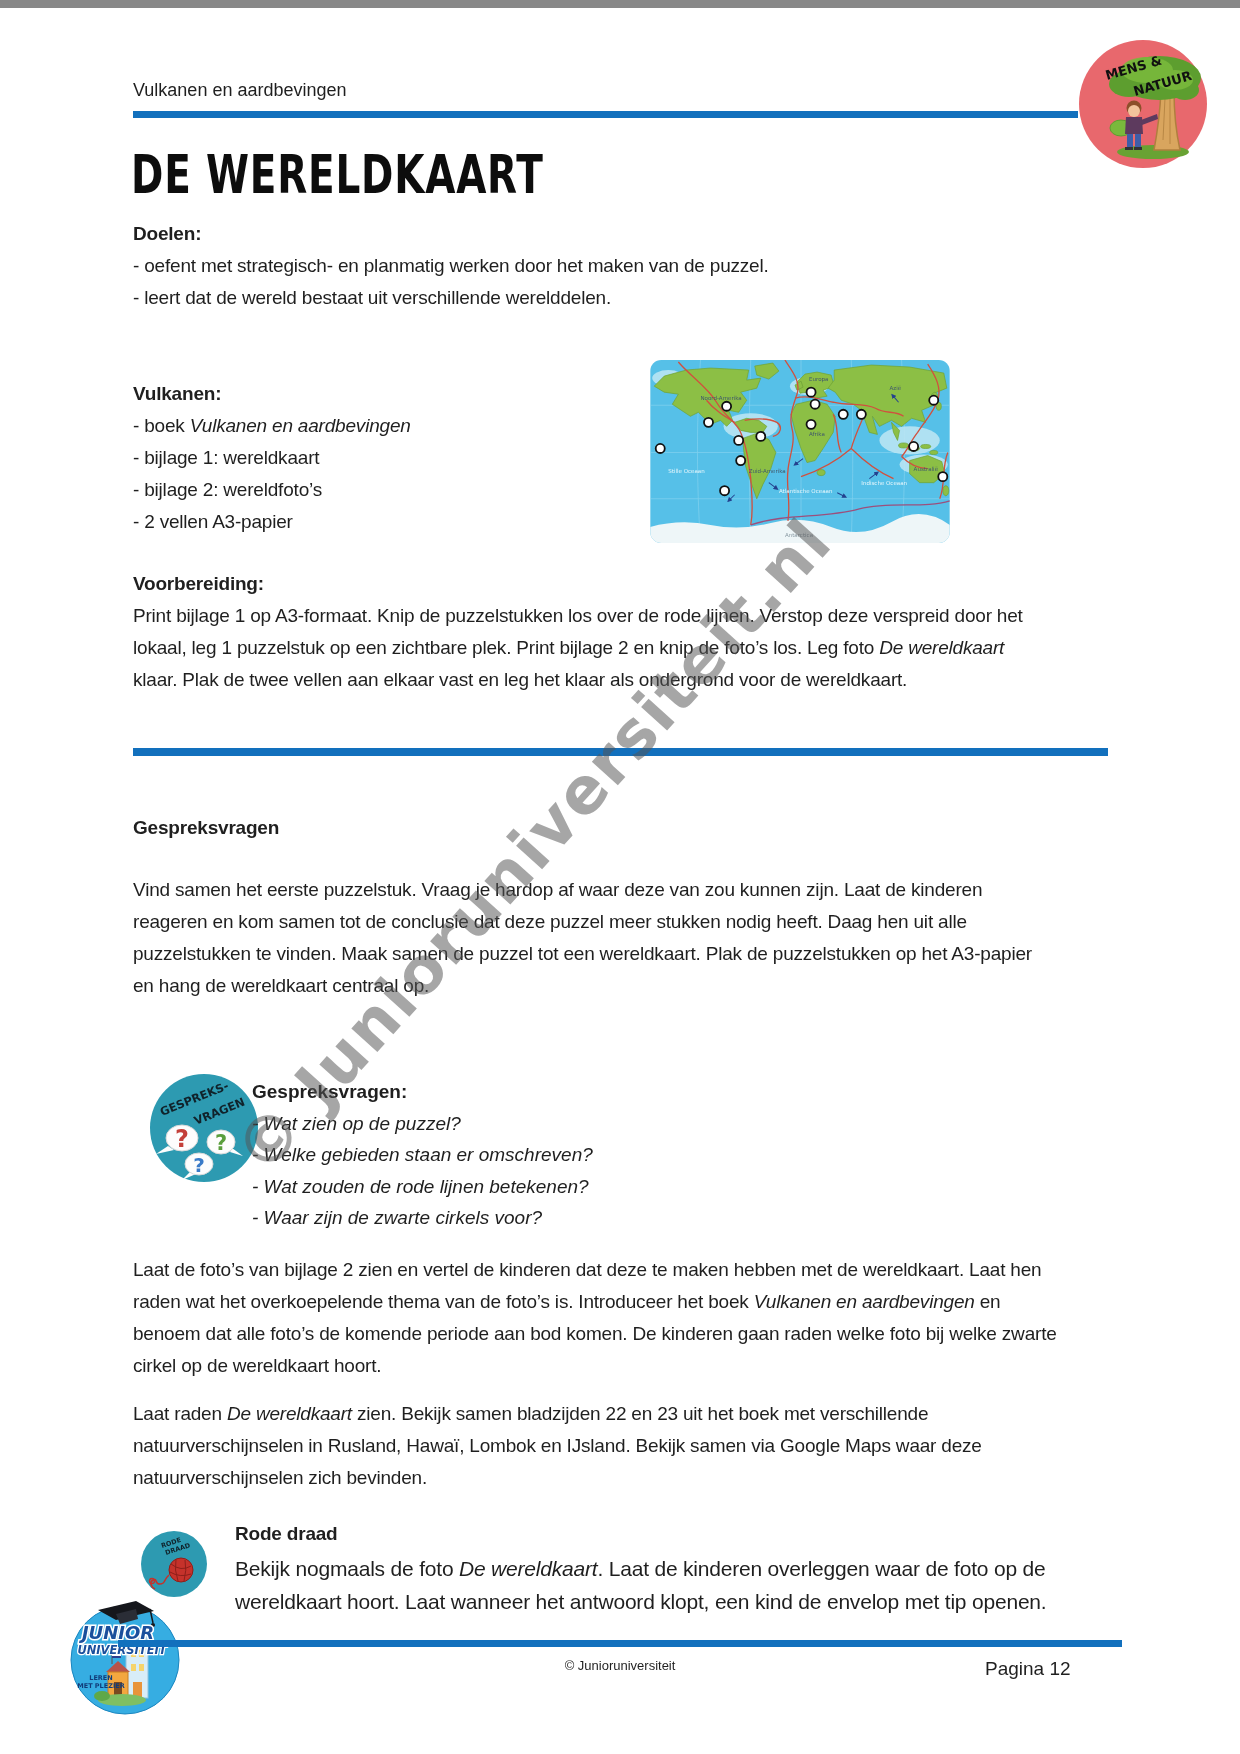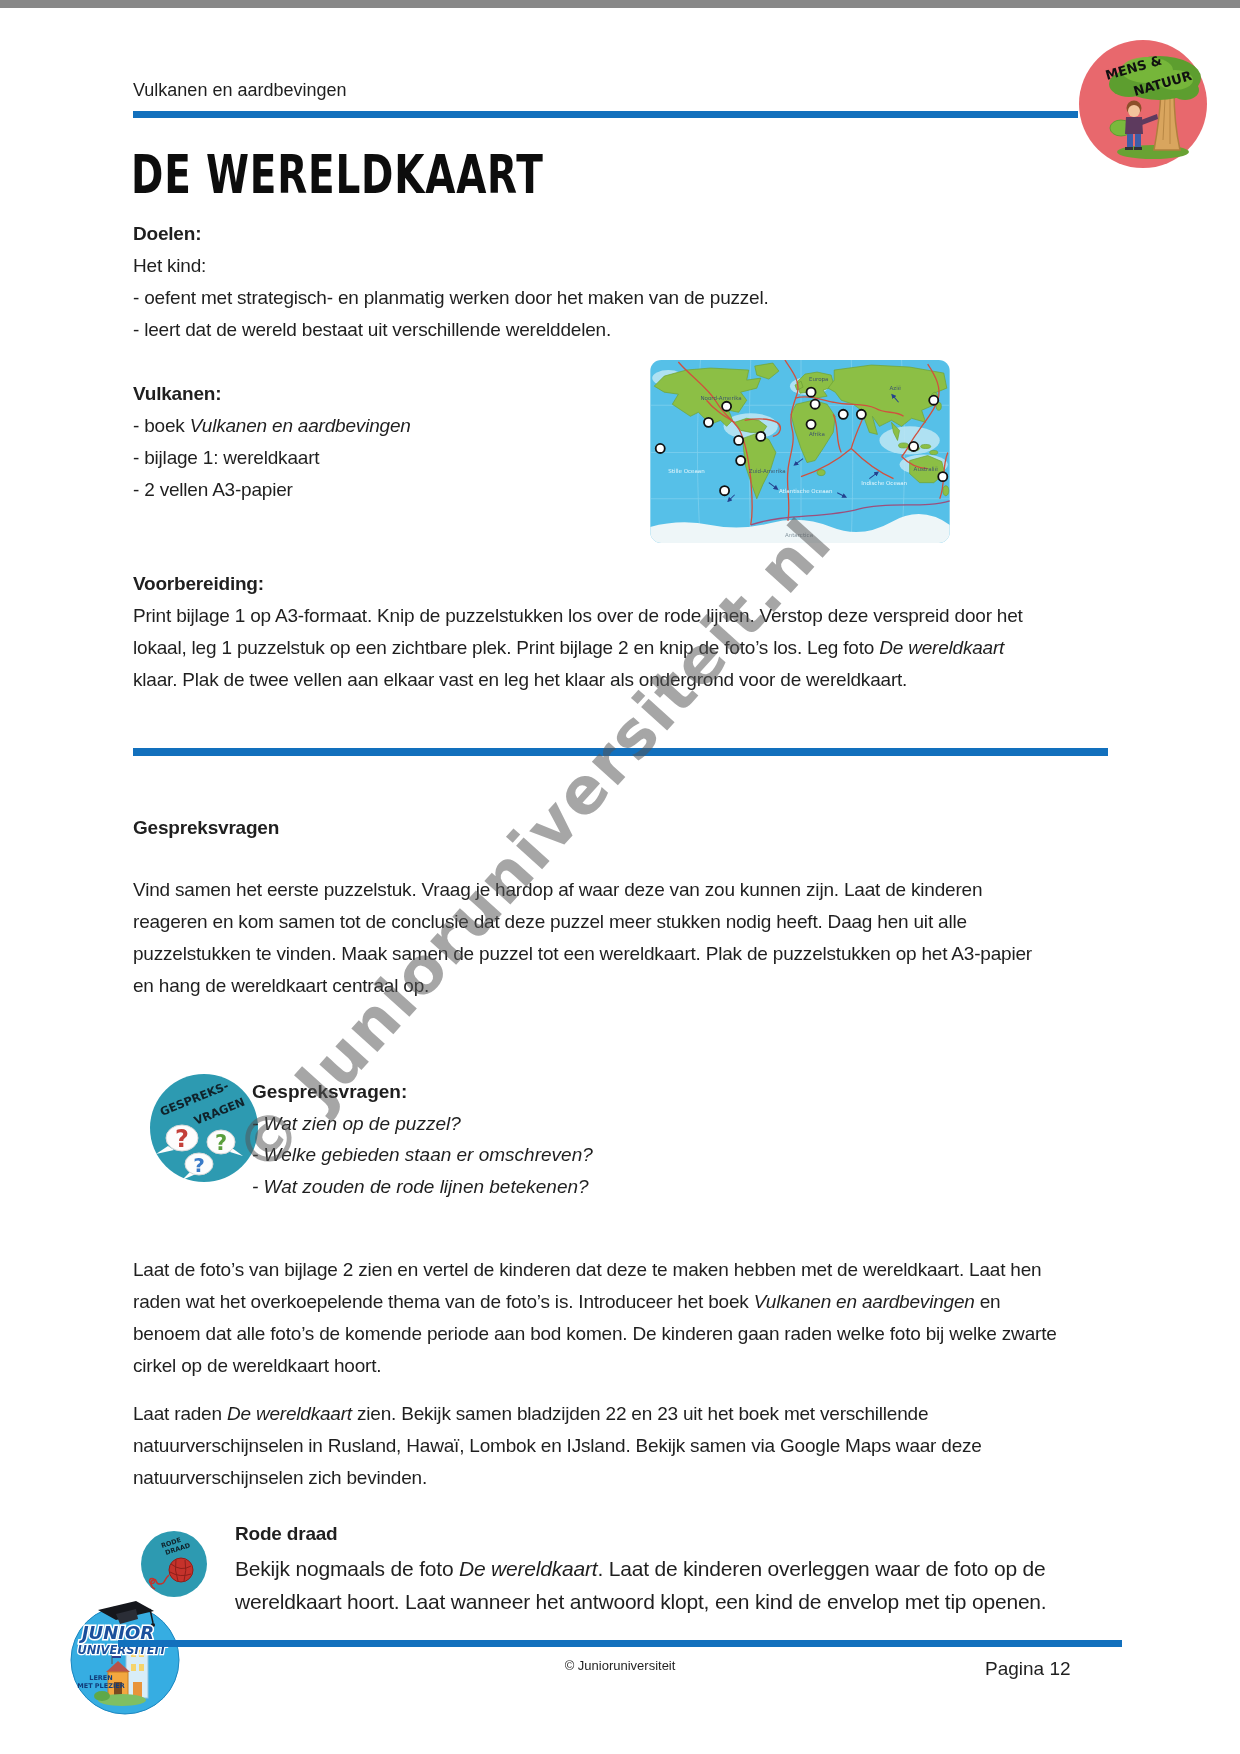--- a/index.html
+++ b/index.html
@@ -73,29 +73,29 @@
     <rect x="48" y="109" width="8" height="3" fill="#333"></rect>
     <rect x="57" y="109" width="8" height="3" fill="#333"></rect>
     <text transform="translate(30,42) rotate(-16)" font-size="13" font-weight="bold" fill="#101010">MENS &amp;</text>
     <text transform="translate(58,58) rotate(-16)" font-size="13" font-weight="bold" fill="#101010">NATUUR</text>
   </svg>
 
   <h1 class="abs title"><span>DE WERELDKAART</span></h1>
 
   <div class="abs doelen body-text">
     <div class="b">Doelen:</div>
-    <div>Het kind:</div>
     <div>- oefent met strategisch- en planmatig werken door het maken van de puzzel.</div>
     <div>- leert dat de wereld bestaat uit verschillende werelddelen.</div>
   </div>
 
   <div class="abs materiaal body-text">
     <div class="b">Vulkanen:</div>
     <div><span>- boek </span><span class="i">Vulkanen en aardbevingen</span></div>
     <div>- bijlage 1: wereldkaart</div>
+    <div>- bijlage 2: wereldfoto’s</div>
     <div>- 2 vellen A3-papier</div>
   </div>
 
   <svg class="abs map-img" width="300" height="183" viewBox="0 0 298 182">
     <defs>
       <clipPath id="mapclip">
           <rect width="298" height="182" rx="11"></rect>
         </clipPath>
       <marker id="ah" markerWidth="5" markerHeight="5" refX="3" refY="2.5" orient="auto">
         <path d="M0,0 L5,2.5 L0,5 Z" fill="#24418e"></path>
@@ -233,20 +233,21 @@
       <ellipse cx="51" cy="92" rx="14" ry="11" fill="#fdfdfd" stroke="#d9d9d9"></ellipse>
       <text x="51" y="100" text-anchor="middle" font-size="20" font-weight="bold" fill="#3a7bc8">?</text>
     </g>
   </svg>
 
   <div class="abs gv-block">
     <div class="b" style="font-style:normal">Gespreksvragen:</div>
     <div class="i">- Wat zien op de puzzel?</div>
     <div class="i">- Welke gebieden staan er omschreven?</div>
     <div class="i">- Wat zouden de rode lijnen betekenen?</div>
+    <div class="i">- Waar zijn de zwarte cirkels voor?</div>
   </div>
 
   <p class="abs para3 body-text" style="margin:0"><span>Laat de foto’s van bijlage 2 zien en vertel de kinderen dat deze te maken hebben met de wereldkaart. Laat hen raden wat het overkoepelende thema van de foto’s is. Introduceer het boek </span><span class="i">Vulkanen en aardbevingen</span><span> en benoem dat alle foto’s de komende periode aan bod komen. De kinderen gaan raden welke foto bij welke zwarte cirkel op de wereldkaart hoort.</span></p>
 
   <p class="abs para4 body-text" style="margin:0"><span>Laat raden </span><span class="i">De wereldkaart</span><span> zien. Bekijk samen bladzijden 22 en 23 uit het boek met verschillende natuurverschijnselen in Rusland, Hawaï, Lombok en IJsland. Bekijk samen via Google Maps waar deze natuurverschijnselen zich bevinden.</span></p>
 
   <svg class="abs rd-icon" width="72" height="72" viewBox="0 0 72 72">
     <circle cx="36" cy="36" r="33" fill="#2d9ab1"></circle>
     <text transform="translate(24,20) rotate(-18)" font-size="6.5" font-weight="bold" fill="#10222a">RODE</text>
     <text transform="translate(28,27) rotate(-18)" font-size="6.5" font-weight="bold" fill="#10222a">DRAAD</text>

